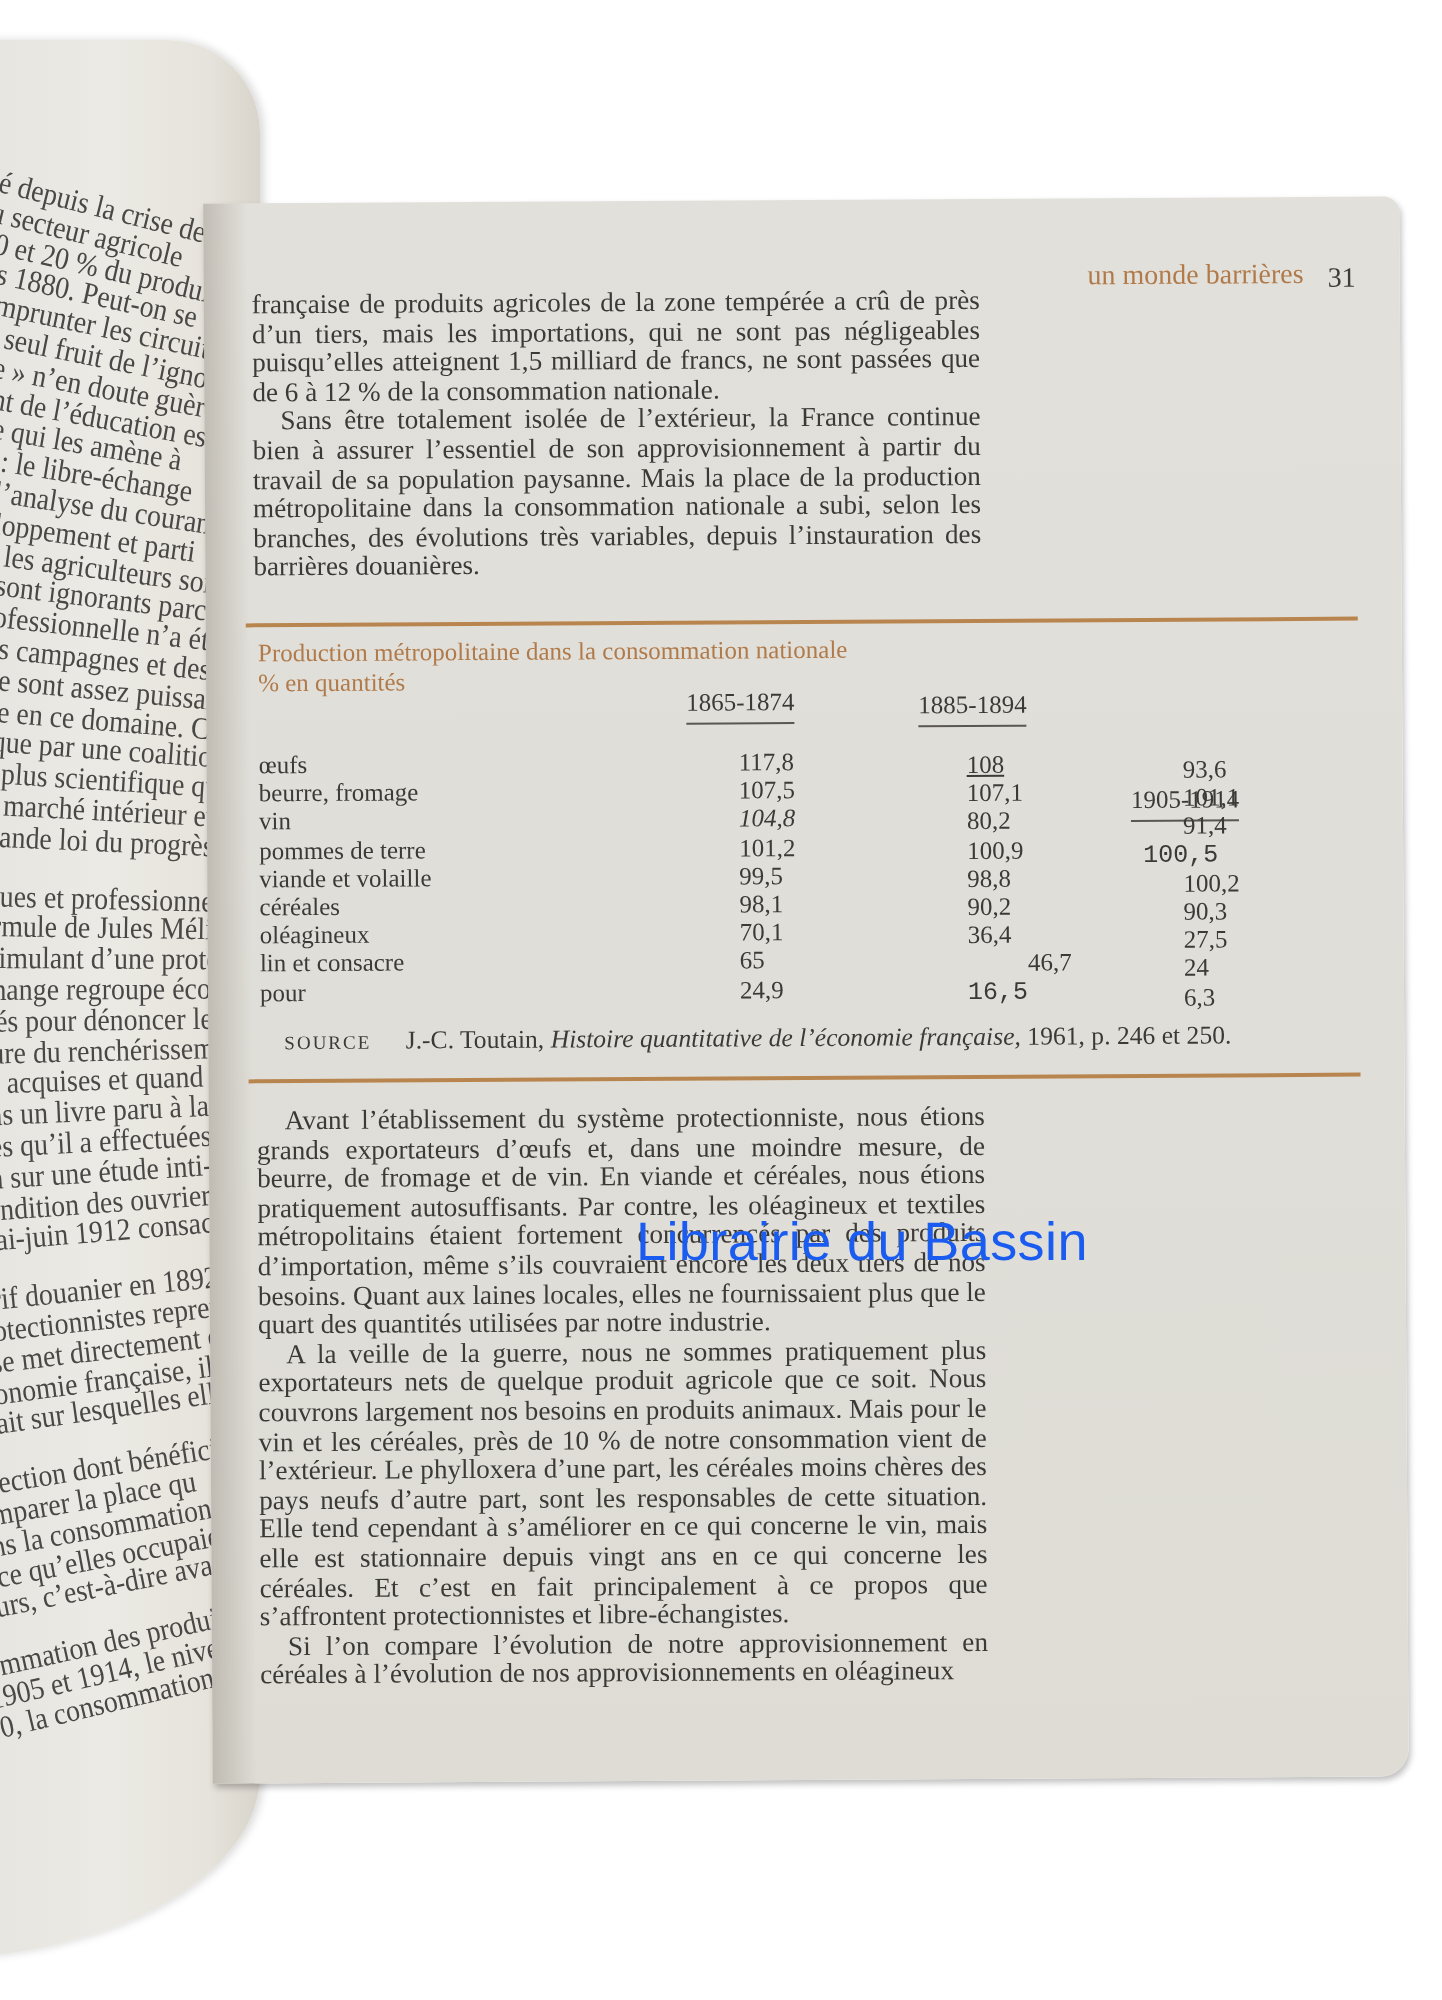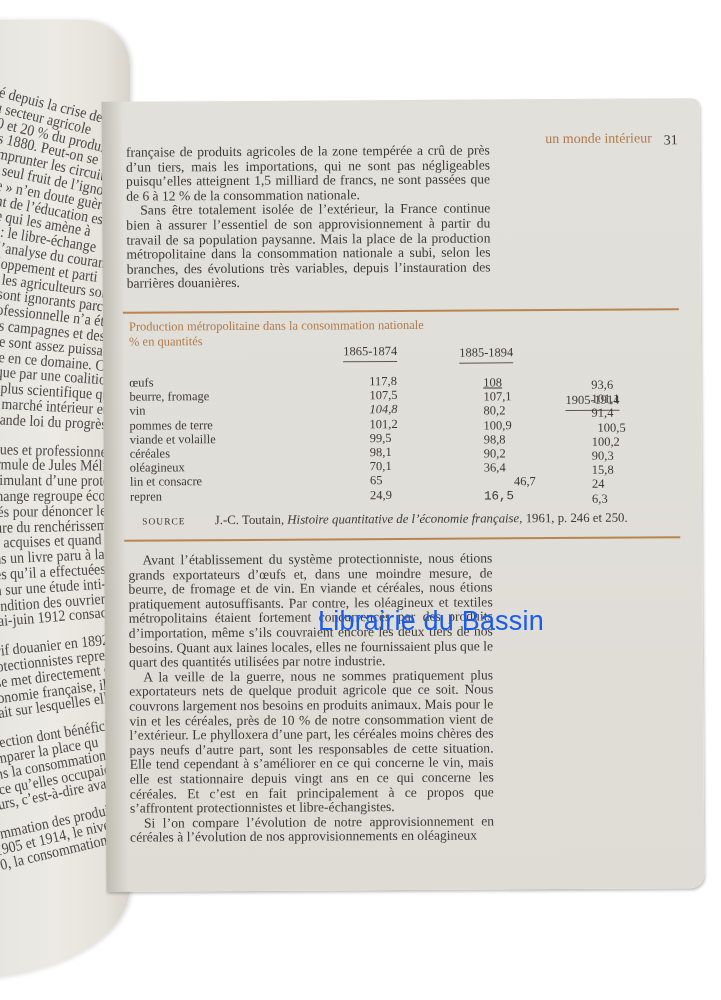--- a/index.html
+++ b/index.html
@@ -63,21 +63,21 @@
     .row {
       position: absolute; left: 0; width: 540px; height: 14px;
       font-family: "Liberation Serif", serif; font-size: 12.5px; color: #3c3a37;
     }
     .row .lbl { position: absolute; left: 0; }
     .row .v { position: absolute; }
     .source {
       position: absolute; left: 38px; top: 412px;
       font-family: "Liberation Serif", serif; font-size: 12.8px; color: #3c3a37; white-space: nowrap;
     }
-    .source .sc { font-size: 9.5px; letter-spacing: 1px; margin-right: 26px; }
+    .source .sc { font-size: 9.5px; letter-spacing: 1px; margin-right: 14px; }
     .source i { font-style: italic; }
     .watermark {
       position: absolute; left: 318px; top: 606px;
       font-family: "Liberation Sans", "DejaVu Sans", sans-serif;
       font-size: 27px; color: #1a5cf0; white-space: nowrap; letter-spacing: 0.2px;
     }
   </style>
 </head>
 <body>
 
@@ -129,21 +129,21 @@
       <div class="left-line" style="left: 21.9608px; top: 779.4px; transform: rotate(-11.3deg) scaleX(0.9);">cteurs, c’est-à-dire avant</div>
       <div class="left-line" style="left: 21.1765px; top: 809.2px; transform: rotate(-12.4deg) scaleX(0.9);">nsommation des produits</div>
       <div class="left-line" style="left: 20.7843px; top: 825px; transform: rotate(-12.9deg) scaleX(0.9);">re 1905 et 1914, le niveau</div>
       <div class="left-line" style="left: 20.3922px; top: 840.8px; transform: rotate(-13.5deg) scaleX(0.9);">1870, la consommation</div>
     </div>
 </div>
 
 <div class="right-page">
   <div class="spine-shadow"></div>
 
-  <div class="running-head">un monde intérieur</div>
+  <div class="running-head">un monde barrières</div>
   <div class="page-number">31</div>
 
   <div class="body-text" style="top:44px;">
     <p class="cont">française de produits agricoles de la zone tempérée a crû de près d’un tiers, mais les importations, qui ne sont pas négligeables puisqu’elles atteignent 1,5 milliard de francs, ne sont passées que de 6 à 12 % de la consommation nationale.</p>
     <p>Sans être totalement isolée de l’extérieur, la France continue bien à assurer l’essentiel de son approvisionnement à partir du travail de sa population paysanne. Mais la place de la production métropolitaine dans la consommation nationale a subi, selon les branches, des évolutions très variables, depuis l’instauration des barrières douanières.</p>
   </div>
 
   <div class="rule" style="top:210px;"></div>
 
   <div class="table-block">
@@ -170,48 +170,48 @@
         <div class="row" style="top: 84.4px;">
           <span class="lbl">vin</span>
           <span class="v" style="left: 240px; top: 0px; font-style: italic;">104,8</span>
           <span class="v" style="left: 354px; top: 2px;">80,2</span>
           <span class="v" style="left: 462px; top: 5px;">91,4</span>
         </div>
         <div class="row" style="top: 98.6px;">
           <span class="lbl">pommes de terre</span>
           <span class="v" style="left: 240px; top: 0px;">101,2</span>
           <span class="v" style="left: 354px; top: 2px;">100,9</span>
-          <span class="v" style="left: 468px; top: 5px;">100,5</span>
+          <span class="v" style="left: 442px; top: 5px; font-family: Liberation Mono, monospace;">100,5</span>
         </div>
         <div class="row" style="top: 112.8px;">
           <span class="lbl">viande et volaille</span>
           <span class="v" style="left: 240px; top: 0px;">99,5</span>
           <span class="v" style="left: 354px; top: 2px;">98,8</span>
           <span class="v" style="left: 462px; top: 5px;">100,2</span>
         </div>
         <div class="row" style="top: 127px;">
           <span class="lbl">céréales</span>
           <span class="v" style="left: 240px; top: 0px;">98,1</span>
           <span class="v" style="left: 354px; top: 2px;">90,2</span>
           <span class="v" style="left: 462px; top: 5px;">90,3</span>
         </div>
         <div class="row" style="top: 141.2px;">
           <span class="lbl">oléagineux</span>
           <span class="v" style="left: 240px; top: 0px;">70,1</span>
           <span class="v" style="left: 354px; top: 2px;">36,4</span>
-          <span class="v" style="left: 462px; top: 5px;">15,8</span>
+          <span class="v" style="left: 462px; top: 5px;">27,5</span>
         </div>
         <div class="row" style="top: 155.4px;">
           <span class="lbl">lin et consacre</span>
           <span class="v" style="left: 240px; top: 0px;">65</span>
           <span class="v" style="left: 354px; top: 2px; margin-left: 30px;">46,7</span>
           <span class="v" style="left: 462px; top: 5px;">24</span>
         </div>
         <div class="row" style="top: 169.6px;">
-          <span class="lbl">repren</span>
+          <span class="lbl">pour</span>
           <span class="v" style="left: 240px; top: 0px;">24,9</span>
           <span class="v" style="left: 354px; top: 2px; font-family: Liberation Mono, monospace;">16,5</span>
           <span class="v" style="left: 462px; top: 5px;">6,3</span>
         </div>
       </div>
   </div>
 
   <div class="source">
     <span class="sc">SOURCE</span>
     <span>J.-C. Toutain,</span>

